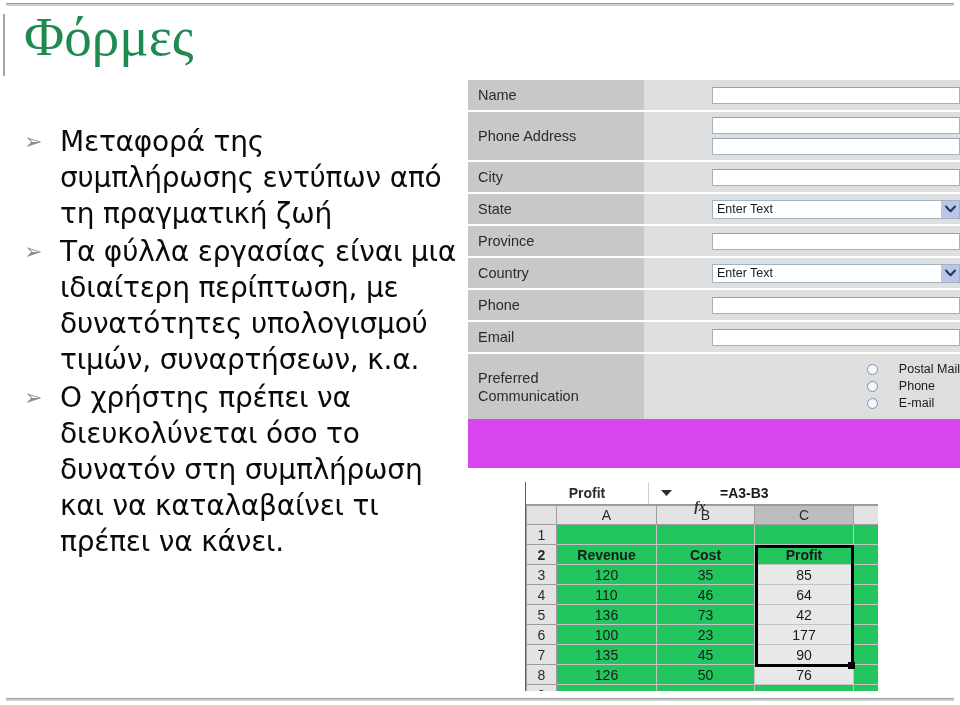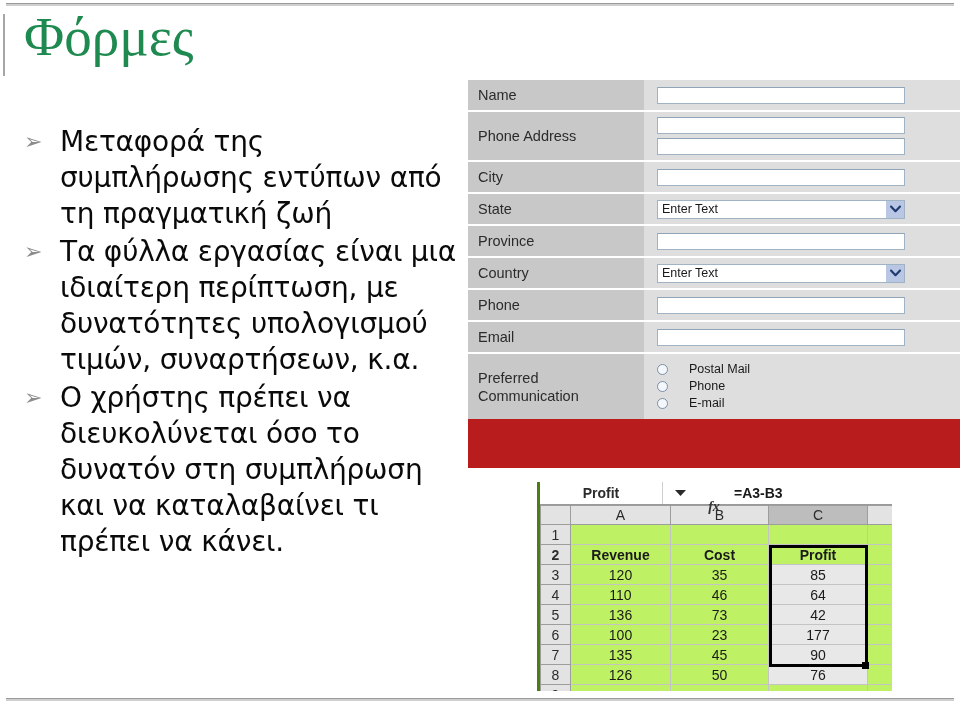--- a/index.html
+++ b/index.html
@@ -86,21 +86,21 @@
     letter-spacing: -0.2px;
   }
 
   
   #form-graphic {
     position: absolute;
     left: 468px;
     top: 80px;
     width: 492px;
     height: 388px;
-    background: #b91c1c;
+    background: #d946ef;
     font-family: "Liberation Sans", sans-serif;
     overflow: hidden;
   }
   .frow {
     display: flex;
     align-items: stretch;
     border-bottom: 2px solid #ffffff;
     min-height: 29px;
   }
   .frow:last-child { border-bottom: none; }
@@ -119,20 +119,21 @@
   }
   .fctl {
     flex: 1 1 auto;
     background: #dedede;
     padding: 5px 0 5px 13px;
     box-sizing: border-box;
     display: flex;
     flex-direction: column;
     justify-content: center;
     gap: 4px;
+    align-items: flex-end;
   }
   .fctl.row-inline {
     flex-direction: row;
     align-items: center;
     gap: 8px;
   }
   .tinput {
     height: 17px;
     width: 248px;
     background: #ffffff;
@@ -184,28 +185,28 @@
     border-radius: 50%;
     border: 1px solid #7b8fa6;
     background: #f4f8fc;
     box-sizing: border-box;
     flex: 0 0 auto;
   }
 
   
   #sheet-graphic {
     position: absolute;
-    left: 537px;
+    left: 525px;
     top: 482px;
     width: 352px;
     height: 209px;
-    background: #bef264;
+    background: #22c55e;
     overflow: hidden;
     font-family: "Liberation Sans", sans-serif;
-    border-left: 3px solid #4d7c0f;
+    border-left: 1px solid #4d7c0f;
   }
   .sheet-formulabar {
     display: flex;
     align-items: center;
     height: 22px;
     background: #ffffff;
     border-bottom: 1px solid #9a9a9a;
   }
   .namebox {
     width: 122px;

